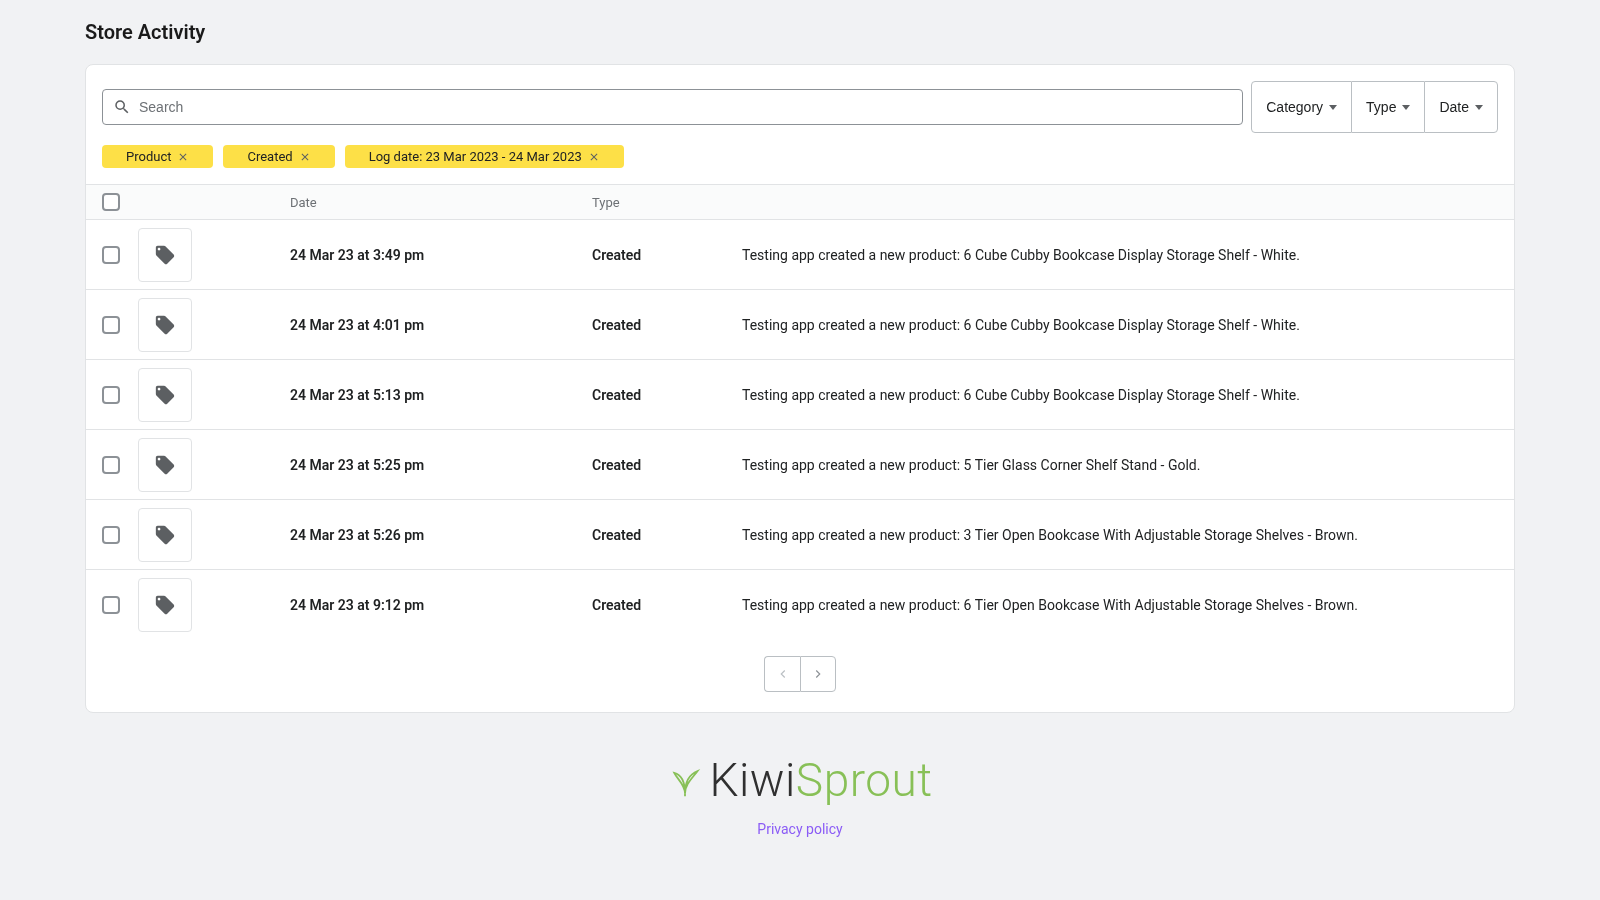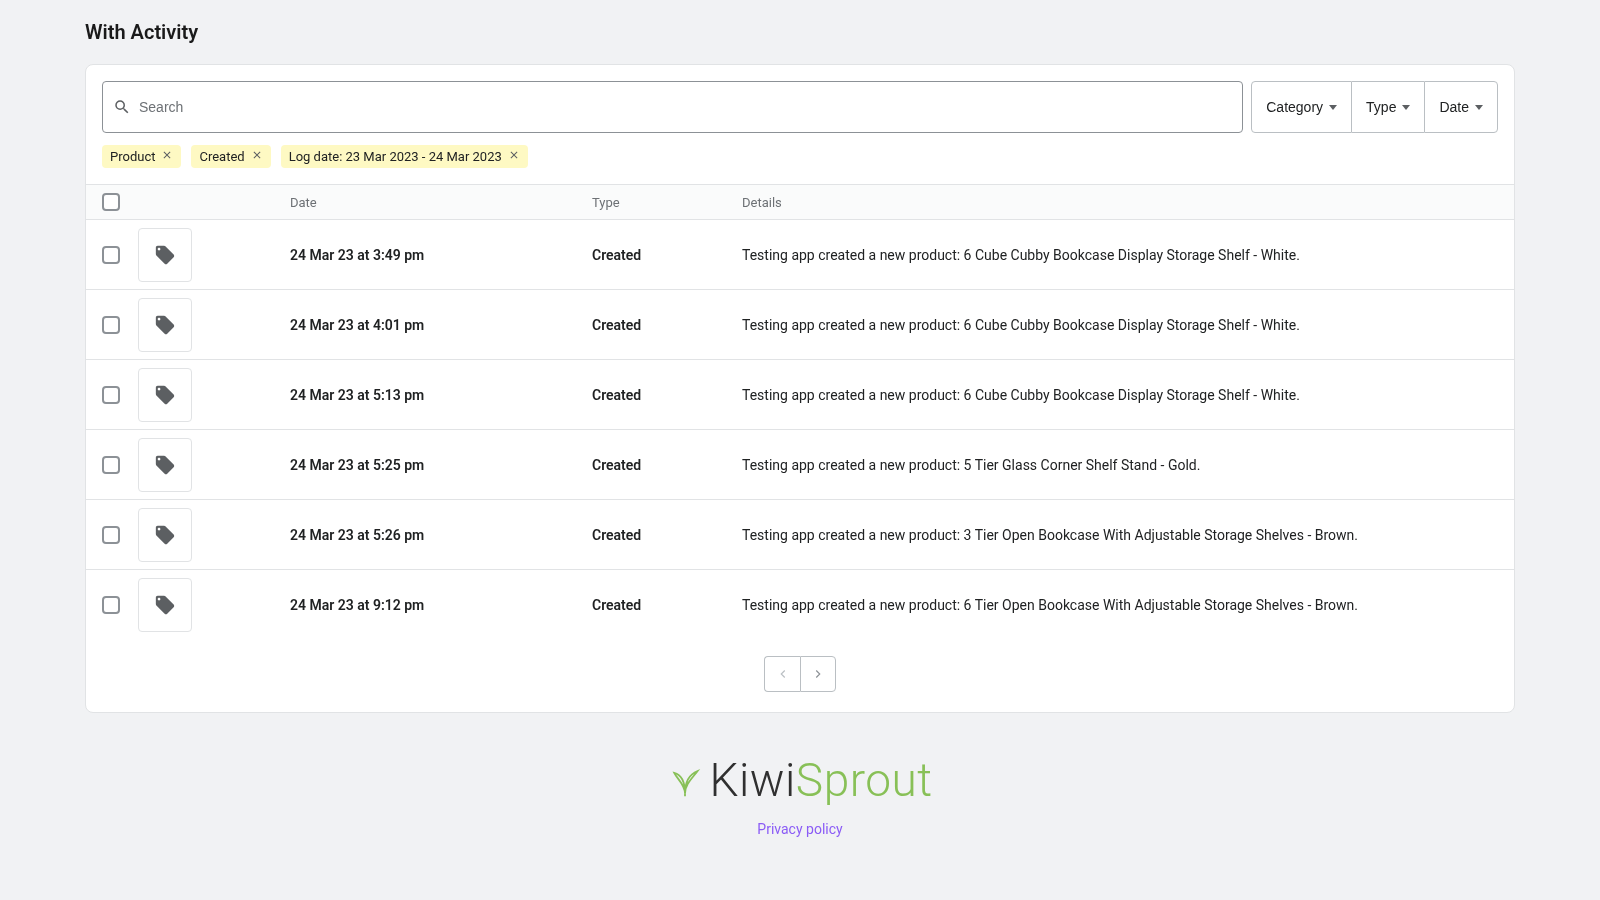--- a/index.html
+++ b/index.html
@@ -28,21 +28,21 @@
       padding: 0 16px;
       align-items: center;
     }
     .search-wrap {
       flex: 1;
       display: flex;
       align-items: center;
       border: 1px solid #8c9196;
       border-radius: 4px;
       padding: 6px 10px;
-      height: 52px;
+      height: 36px;
     }
     .search-wrap svg { flex-shrink: 0; margin-right: 8px; fill: #5c5f62; }
     .search-wrap input {
       border: none; outline: none; flex: 1; font-size: 14px; color: #202223;
       background: transparent;
     }
     .search-wrap input::placeholder { color: #6d7175; }
     .filter-group {
       display: flex;
     }
@@ -53,23 +53,23 @@
       cursor: pointer;
     }
     .filter-btn:first-child { border-radius: 4px 0 0 4px; }
     .filter-btn:nth-child(2) { border-left: none; border-right: none; }
     .filter-btn:last-child { border-radius: 0 4px 4px 0; }
     .caret { width: 0; height: 0; border-left: 4px solid transparent; border-right: 4px solid transparent; border-top: 5px solid #5c5f62; }
     .chips {
       display: flex; gap: 10px; padding: 12px 16px 16px;
     }
     .chip {
-      display: flex; gap: 6px;
-      background: #fef9c3; border-radius: 4px;
-      padding: 4px 8px; font-size: 13px; color: #202223;
+      display: flex; align-items: center; gap: 6px;
+      background: #fde047; border-radius: 4px;
+      padding: 4px 24px; font-size: 13px; color: #202223;
     }
     .chip-x { width: 12px; height: 12px; fill: #5c5f62; cursor: pointer; }
     .tbl-head {
       display: flex; align-items: center;
       background: #fafbfb; border-top: 1px solid #e1e3e5; border-bottom: 1px solid #e1e3e5;
       height: 36px; padding: 0 16px;
       font-size: 13px; color: #6d7175;
     }
     .col-check { width: 36px; display: flex; align-items: center; }
     .col-icon { width: 152px; }
@@ -110,21 +110,21 @@
     .footer { text-align: center; margin-top: 40px; }
     .logo { display: flex; align-items: center; justify-content: center; gap: 6px; margin-bottom: 14px; }
     .logo-text { font-size: 46px; font-weight: 300; color: #303030; letter-spacing: 0.5px; }
     .logo-sprout { color: #88c057; }
     .leaf-svg { width: 36px; height: 36px; }
     .privacy { font-size: 14px; color: #8b5cf6; }
   </style>
 </head>
 <body>
 
-<h1 class="page-title">With Activity</h1>
+<h1 class="page-title">Store Activity</h1>
 
 <div class="card">
 
   <div class="controls">
     <div class="search-wrap">
       <svg width="18" height="18" viewBox="0 0 24 24">
           <path d="M15.5 14h-.79l-.28-.27A6.471 6.471 0 0016 9.5 6.5 6.5 0 109.5 16c1.61 0 3.09-.59 4.23-1.57l.27.28v.79l5 4.99L20.49 19l-4.99-5zm-6 0C7.01 14 5 11.99 5 9.5S7.01 5 9.5 5 14 7.01 14 9.5 11.99 14 9.5 14z"></path>
         </svg>
       <input type="text" placeholder="Search" style="">
     </div>
@@ -165,21 +165,20 @@
       </div>
   </div>
 
   <div class="tbl-head">
     <div class="col-check">
         <div class="checkbox"></div>
       </div>
     <div class="col-icon"></div>
     <div class="col-date">Date</div>
     <div class="col-type">Type</div>
-    <div class="col-details">Details</div>
   </div>
 
   <div id="rows-container">
   <div class="row">
     <div class="col-check">
           <div class="checkbox"></div>
         </div>
     <div class="col-icon">
       <div class="icon-box">
         <svg class="tag-svg" viewBox="0 0 24 24">

